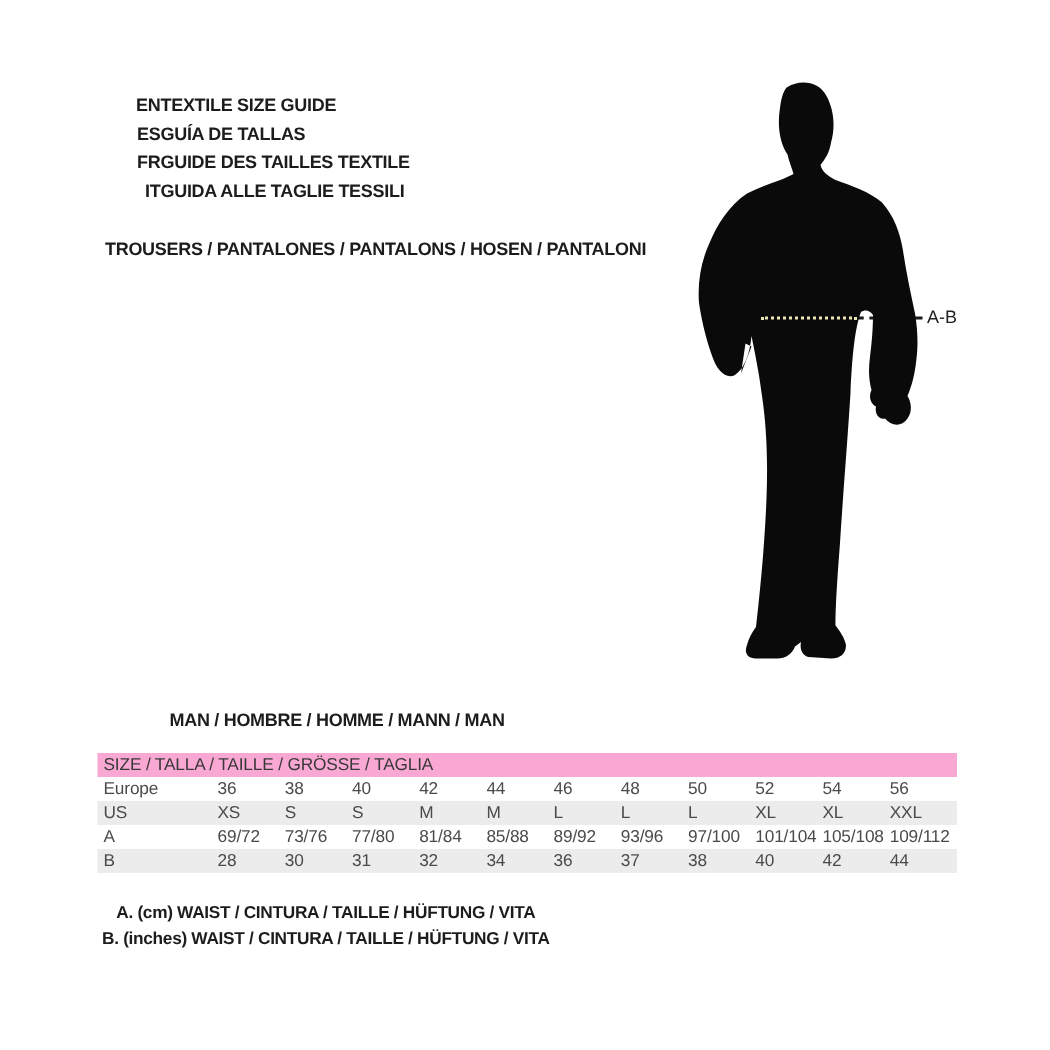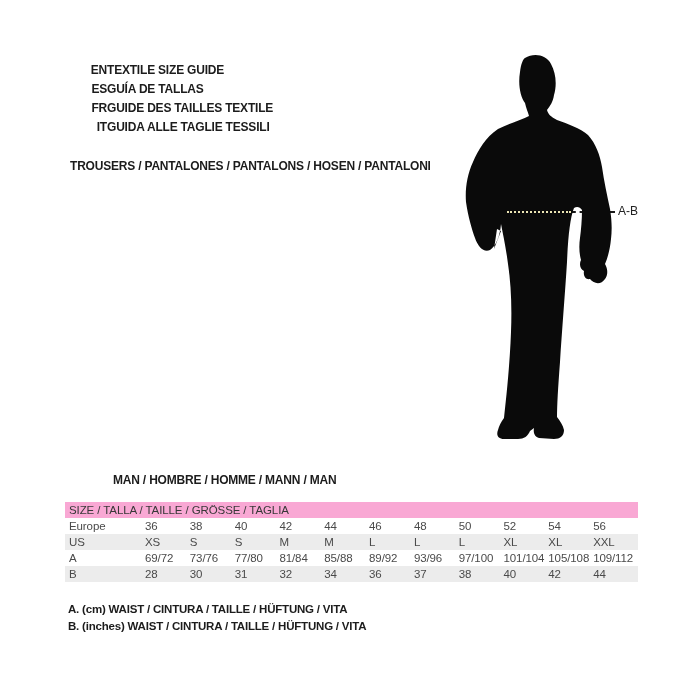--- a/index.html
+++ b/index.html
@@ -31,21 +31,21 @@
               font-size:11.5px;color:#4a4a4a;letter-spacing:-0.1px;}
   .thead{height:16px;background:#f9a8d4;display:flex;align-items:center;
          padding-left:4px;box-sizing:border-box;color:#383838;}
   .trow{display:flex;height:16px;align-items:center;background:#ffffff;}
   .trow.alt{background:#ececec;}
   .tlabel{width:80px;padding-left:4px;box-sizing:border-box;}
   .tcell{flex:1;}
 
   
   .footnotes{position:absolute;left:68px;top:601px;font-size:11.5px;font-weight:700;
-             line-height:17px;letter-spacing:-0.2px;}
+             line-height:17px;letter-spacing:-0.2px;text-align:center;}
 </style>
 </head>
 <body>
 
 <div class="page">
 
   <div class="lang-list">
       <div class="lang-row">
         <span class="lang-code">EN</span>
         <span>TEXTILE SIZE GUIDE</span>

